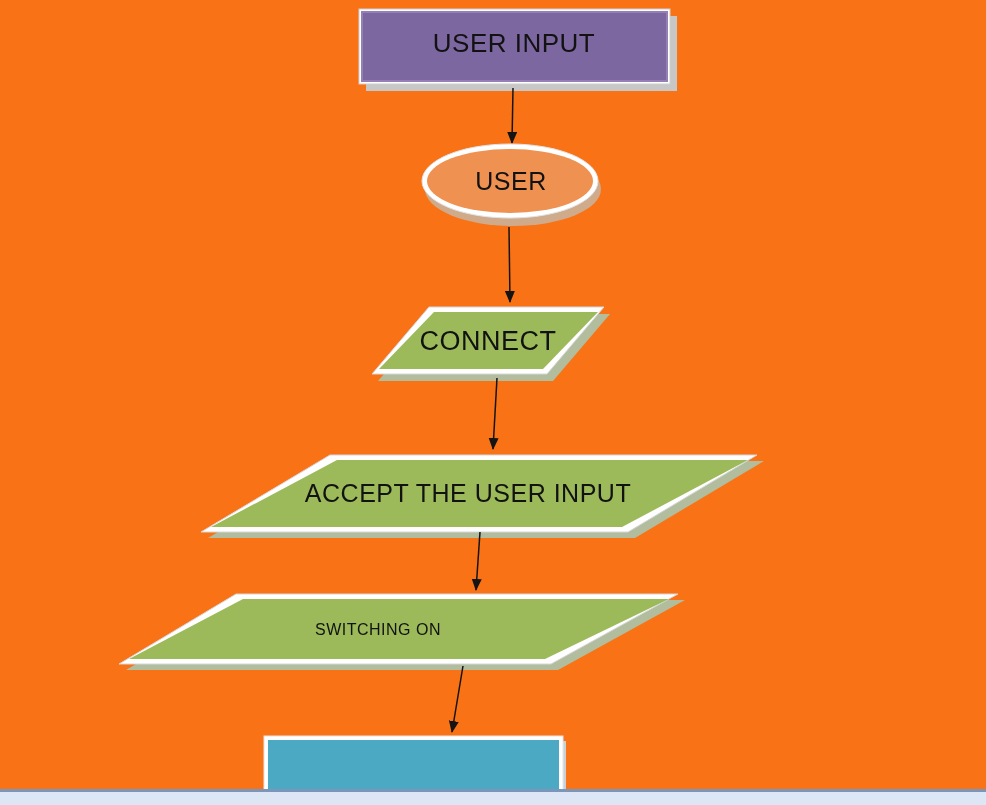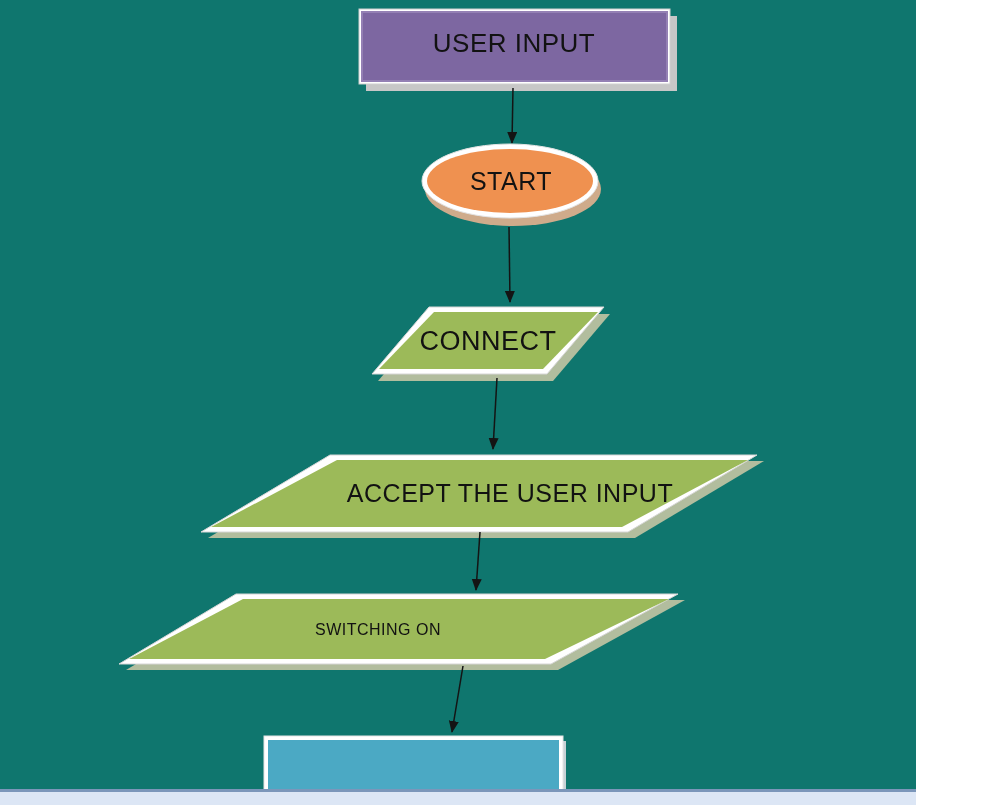--- a/index.html
+++ b/index.html
@@ -1,36 +1,36 @@
 <!DOCTYPE html>
 <html><head>
 <meta charset="utf-8">
 <style>
   html,body{margin:0;padding:0;background:#ffffff;}
   #stage{
     position:relative;
-    width:916px;height:805px;
-    background:#0f766e;
+    width:986px;height:805px;
+    background:#f97316;
     overflow:hidden;
     font-family:"Liberation Sans",sans-serif;
     text-align:center;
   }
   #shape-layer{position:absolute;left:0;top:0;}
   .node-label{
     position:absolute;
     transform:translate(-50%,-50%);
     color:#121212;
     white-space:nowrap;
     font-family:"Liberation Sans",sans-serif;
     letter-spacing:0.5px;
   }
   .lbl-user-input{left:514px;top:43px;font-size:26px;}
   .lbl-start{left:511px;top:181px;font-size:25px;}
   .lbl-connect{left:488px;top:341px;font-size:27px;}
-  .lbl-accept{left:510px;top:493px;font-size:25px;}
+  .lbl-accept{left:468px;top:493px;font-size:25px;}
   .lbl-switching{left:378px;top:630px;font-size:16px;}
   .lbl-control{left:405px;top:765px;font-size:24px;}
   #window-edge{
     position:absolute;left:0;right:0;bottom:0;height:13px;
     border-top:3px solid #7B96BA;
     background:#DCE6F5;
   }
 </style>
 </head>
 <body>
@@ -85,20 +85,20 @@
     <line x1="463" y1="666" x2="452" y2="732" stroke="#141414" stroke-width="1.5" marker-end="url(#ah)"></line>
 
     <g>
       <rect x="269" y="741" width="297" height="52" fill="#c9d2d6"></rect>
       <rect x="264" y="736" width="299" height="57" fill="#ffffff" stroke="#e5e5e5" stroke-width="1"></rect>
       <rect x="268" y="740" width="291" height="51" fill="#4BA9C4"></rect>
     </g>
   </svg>
 
   <div class="node-label lbl-user-input">USER INPUT</div>
-  <div class="node-label lbl-start">START</div>
+  <div class="node-label lbl-start">USER</div>
   <div class="node-label lbl-connect">CONNECT</div>
   <div class="node-label lbl-accept">ACCEPT THE USER INPUT</div>
   <div class="node-label lbl-switching">SWITCHING ON</div>
 
   <div id="window-edge"></div>
 
 </div>
 
 </body></html>

